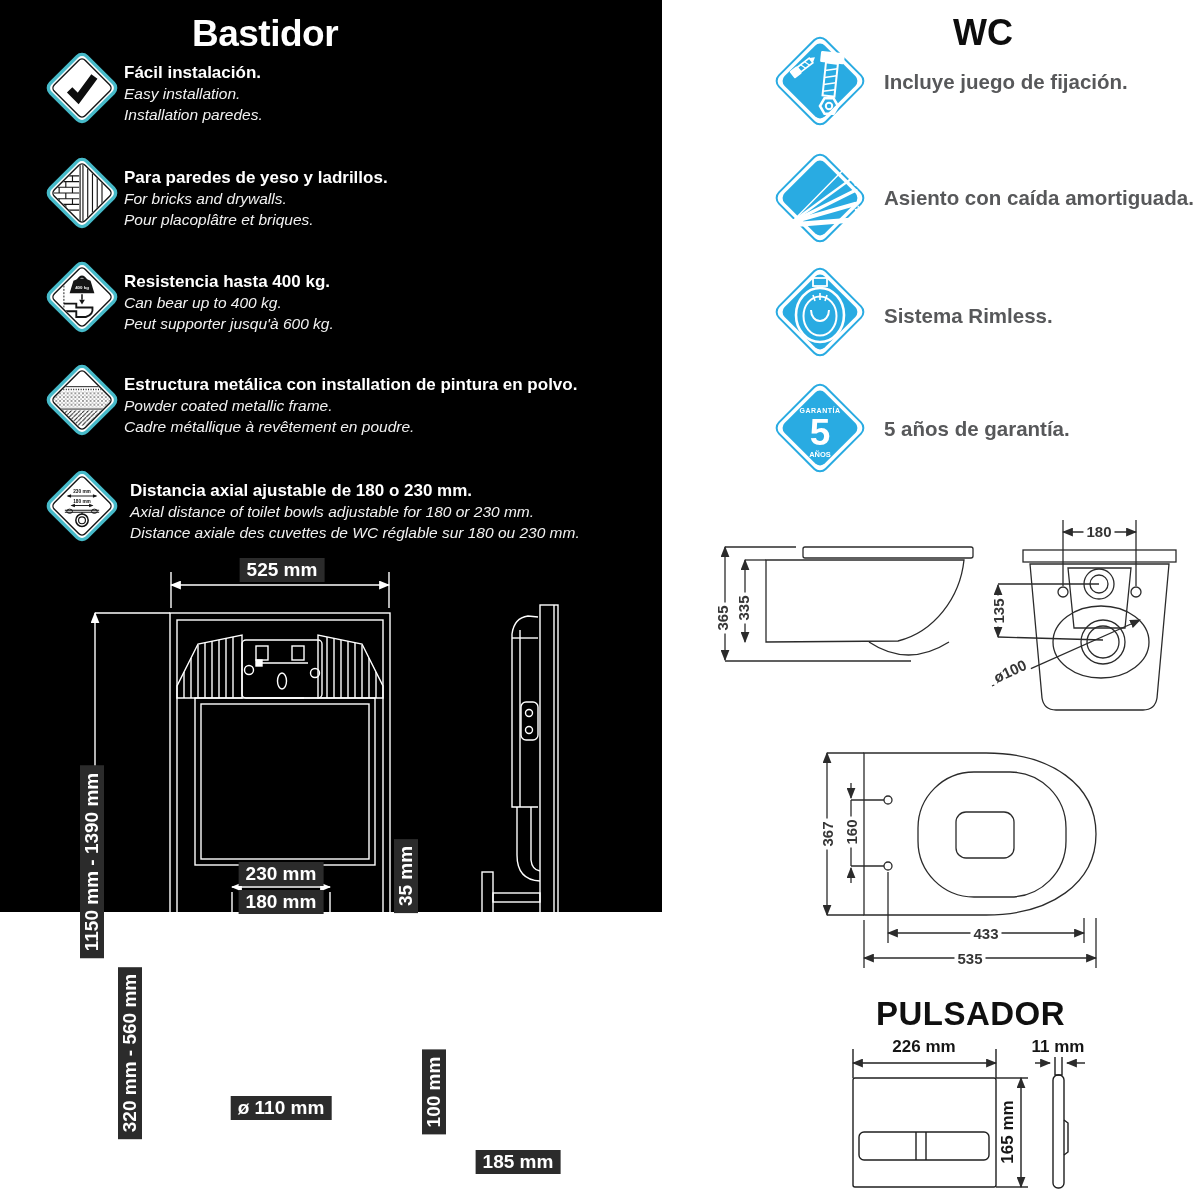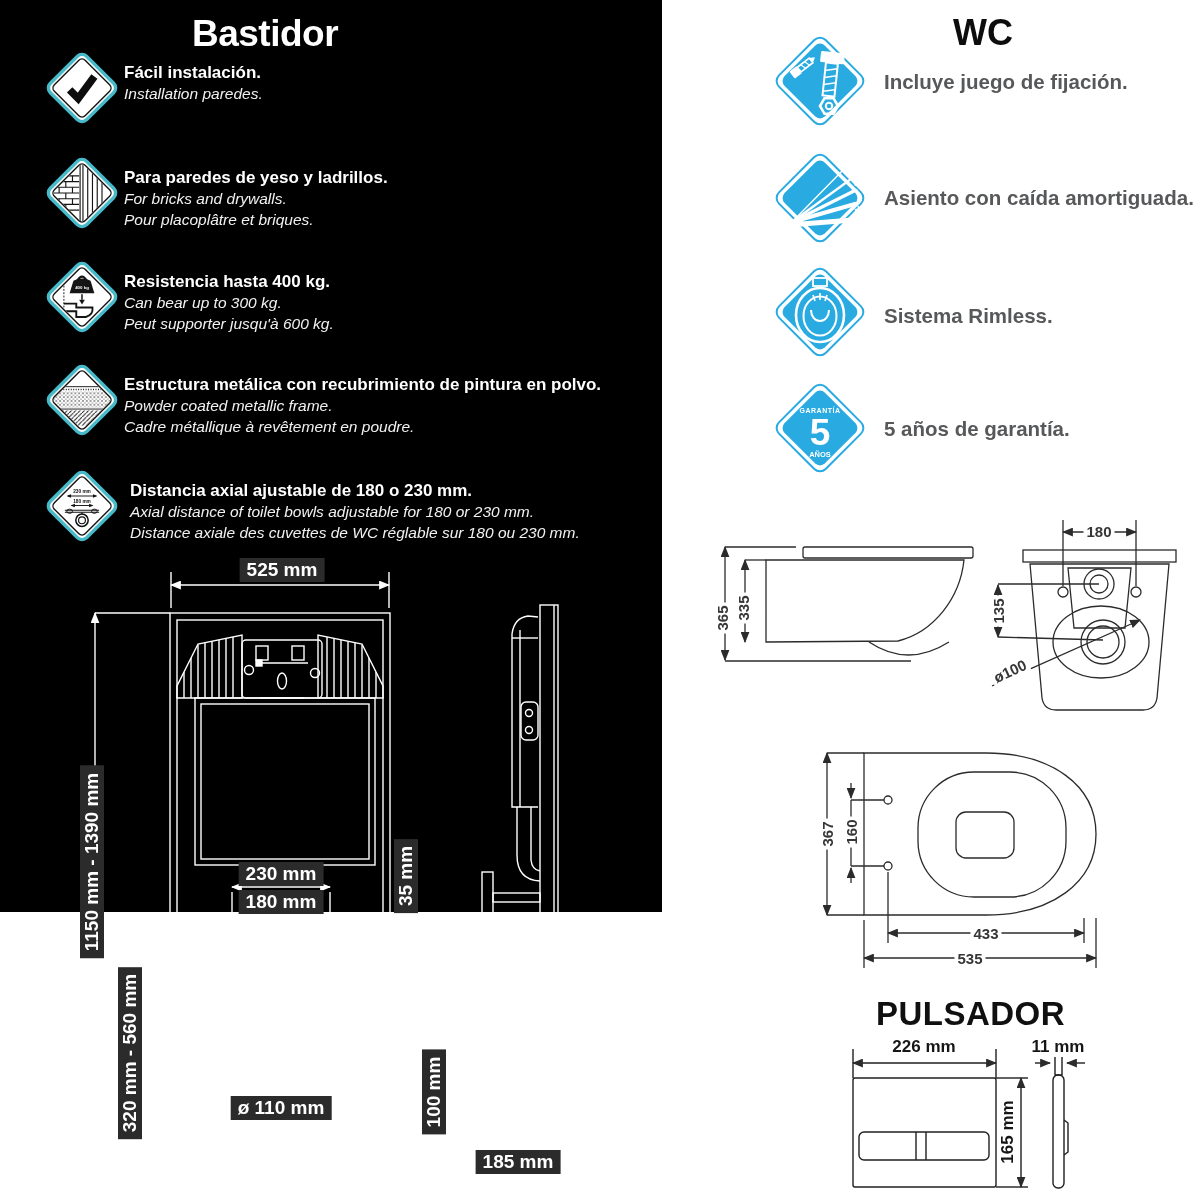--- a/index.html
+++ b/index.html
@@ -50,20 +50,21 @@
 
     <svg class="feat-icon" style="top:48px" viewBox="-42 -42 84 84">
       <g transform="rotate(45)">
         <rect x="-27" y="-27" width="54" height="54" rx="7" fill="#fff" stroke="#46BAC9" stroke-width="3.6"></rect>
         <rect x="-23" y="-23" width="46" height="46" rx="5" fill="none" stroke="#141414" stroke-width="1.5"></rect>
       </g>
       <path d="M-13,2 L-4,11 L13,-12" stroke="#0d0d0d" stroke-width="8" fill="none"></path>
     </svg>
     <div class="feat" style="top:62px">
       <div class="fb">Fácil instalación.</div>
+      <div class="fi">Easy installation.</div>
       <div class="fi">Installation paredes.</div>
     </div>
 
     <svg class="feat-icon" style="top:153px" viewBox="-42 -42 84 84">
       <defs>
           <clipPath id="clipB">
             <rect x="-22" y="-22" width="44" height="44" rx="4" transform="rotate(45)"></rect>
           </clipPath>
         </defs>
       <g transform="rotate(45)">
@@ -116,21 +117,21 @@
         <path d="M-5,-17 Q0,-26 5,-17" stroke="#151515" stroke-width="2.4" fill="none"></path>
         <path d="M-13,-4 L13,-4 L9,-17 Q0,-22 -9,-17 Z" fill="#151515"></path>
         <text x="0" y="-8" text-anchor="middle" font-size="4.6" font-weight="bold" fill="#fff">400 kg</text>
         <line x1="0" y1="-3" x2="0" y2="3" stroke="#151515" stroke-width="1.6"></line>
         <polygon points="-3,3 3,3 0,8" fill="#151515"></polygon>
         <path d="M-19,7 L-6,7 L-6,11 L11,11 Q12,19 4,21 L-6,21 L-6,15 L-19,15" stroke="#151515" stroke-width="2" fill="none"></path>
       </g>
     </svg>
     <div class="feat" style="top:271px">
       <div class="fb">Resistencia hasta 400 kg.</div>
-      <div class="fi">Can bear up to 300 kg.</div>
+      <div class="fi">Can bear up to 400 kg.</div>
       <div class="fi">Peut supporter jusqu'à 600 kg.</div>
     </div>
 
     <svg class="feat-icon" style="top:360px" viewBox="-42 -42 84 84">
       <defs>
         <clipPath id="clipP">
             <rect x="-22" y="-22" width="44" height="44" rx="4" transform="rotate(45)"></rect>
           </clipPath>
         <pattern id="dotsPat" width="4" height="4" patternUnits="userSpaceOnUse">
           <circle cx="1" cy="1" r="0.8" fill="#1a1a1a"></circle>
@@ -146,21 +147,21 @@
       </g>
       <g clip-path="url(#clipP)">
         <line x1="-30" y1="-14" x2="30" y2="-14" stroke="#1a1a1a" stroke-width="1"></line>
         <line x1="-30" y1="-11" x2="30" y2="-11" stroke="#1a1a1a" stroke-width="1.4" stroke-dasharray="1,1.6"></line>
         <rect x="-30" y="-9" width="60" height="17" fill="url(#dotsPat)"></rect>
         <line x1="-30" y1="9.5" x2="30" y2="9.5" stroke="#1a1a1a" stroke-width="1"></line>
         <rect x="-30" y="11" width="60" height="16" fill="url(#hatchPat)"></rect>
       </g>
     </svg>
     <div class="feat" style="top:374px">
-      <div class="fb">Estructura metálica con recubrimiento de pintura en polvo.</div>
+      <div class="fb">Estructura metálica con installation de pintura en polvo.</div>
       <div class="fi">Powder coated metallic frame.</div>
       <div class="fi">Cadre métallique à revêtement en poudre.</div>
     </div>
 
     <svg class="feat-icon" style="top:466px" viewBox="-42 -42 84 84">
       <g transform="rotate(45)">
         <rect x="-27" y="-27" width="54" height="54" rx="7" fill="#fff" stroke="#46BAC9" stroke-width="3.6"></rect>
         <rect x="-23" y="-23" width="46" height="46" rx="5" fill="none" stroke="#141414" stroke-width="1.5"></rect>
       </g>
       <text x="0" y="-14" text-anchor="middle" font-size="5" font-weight="bold" fill="#111">230 mm</text>

